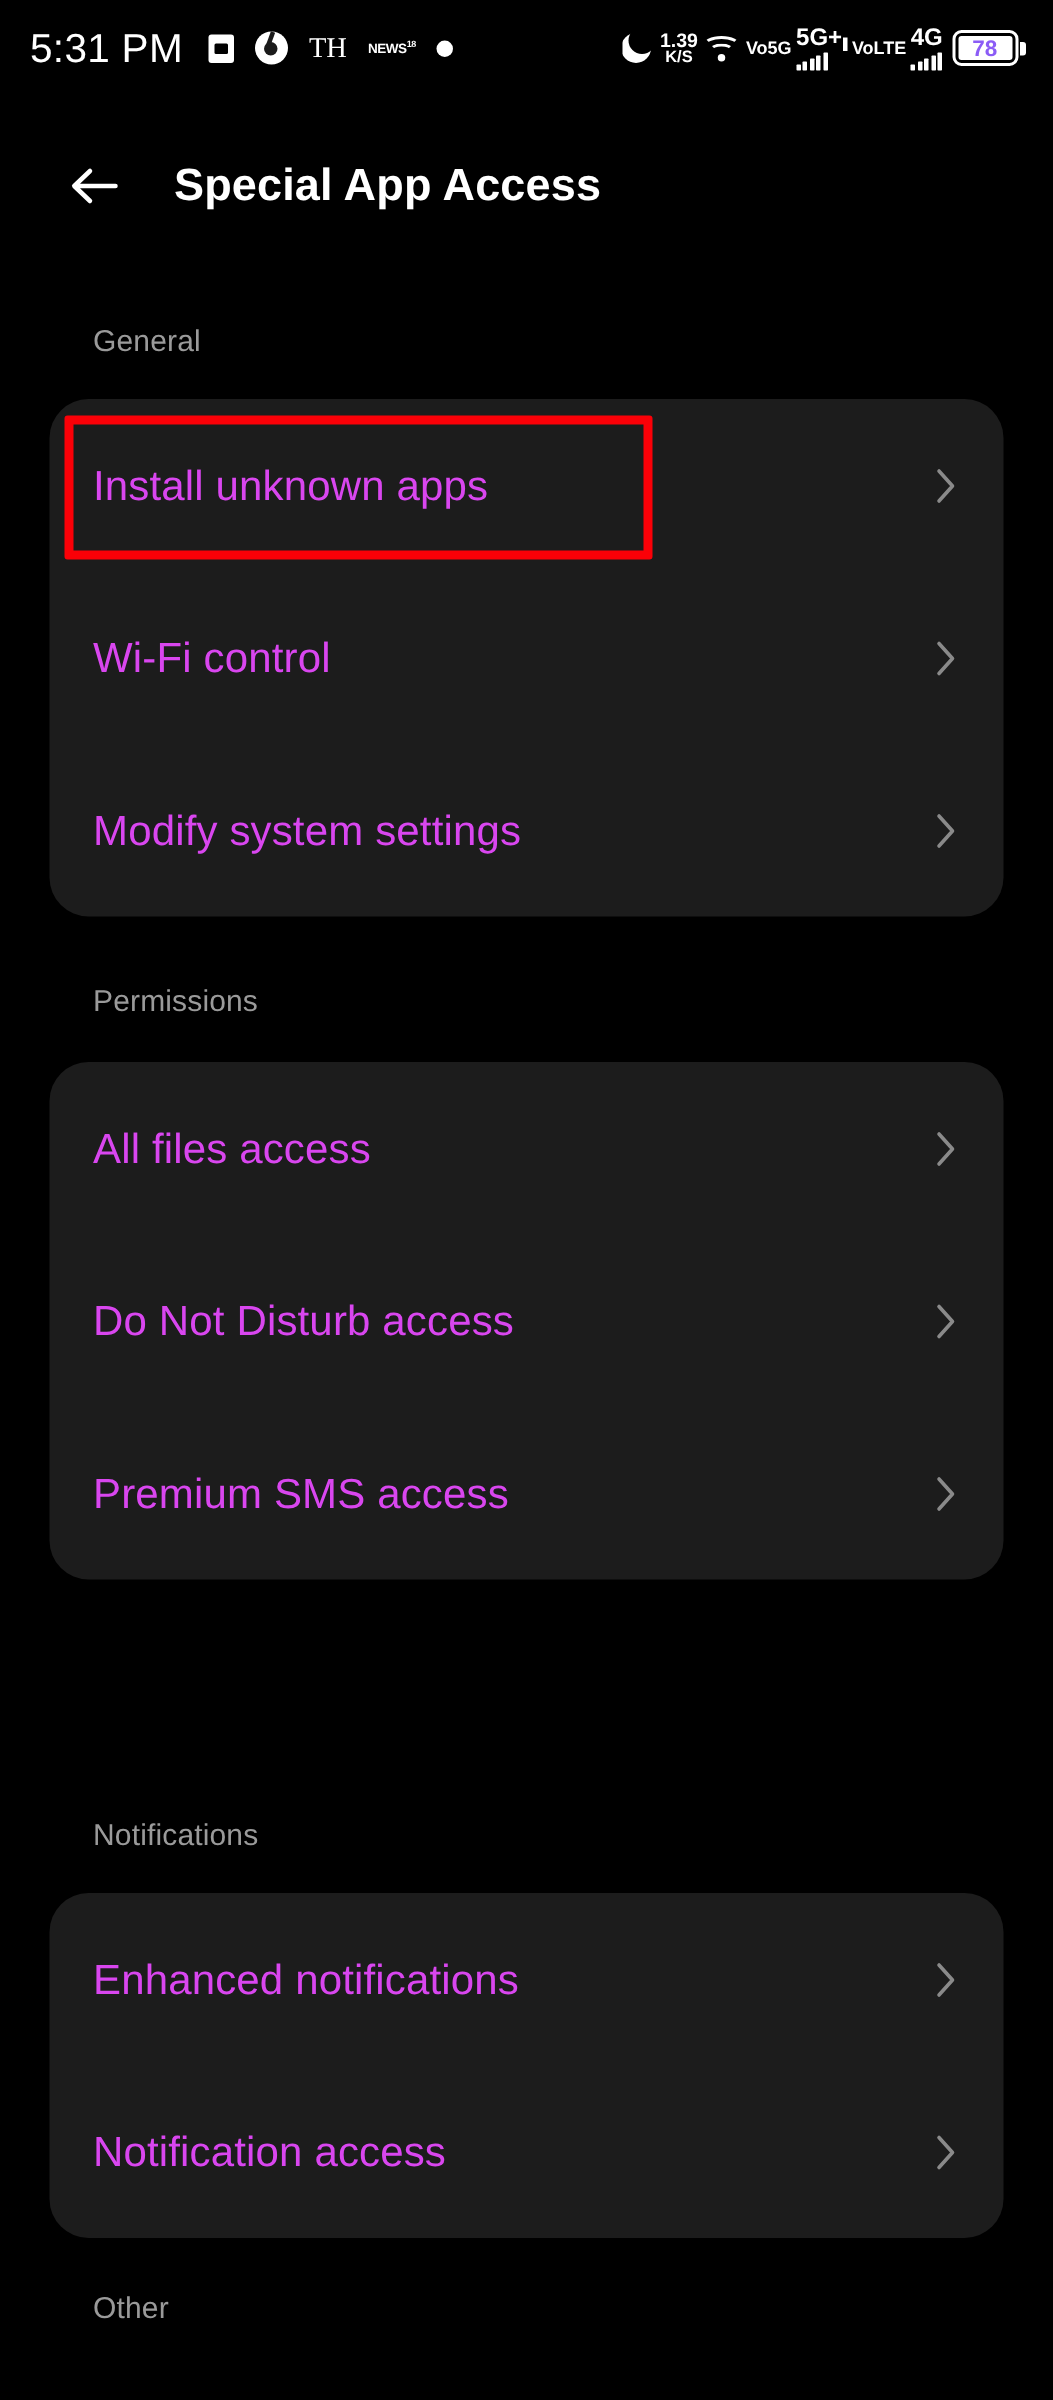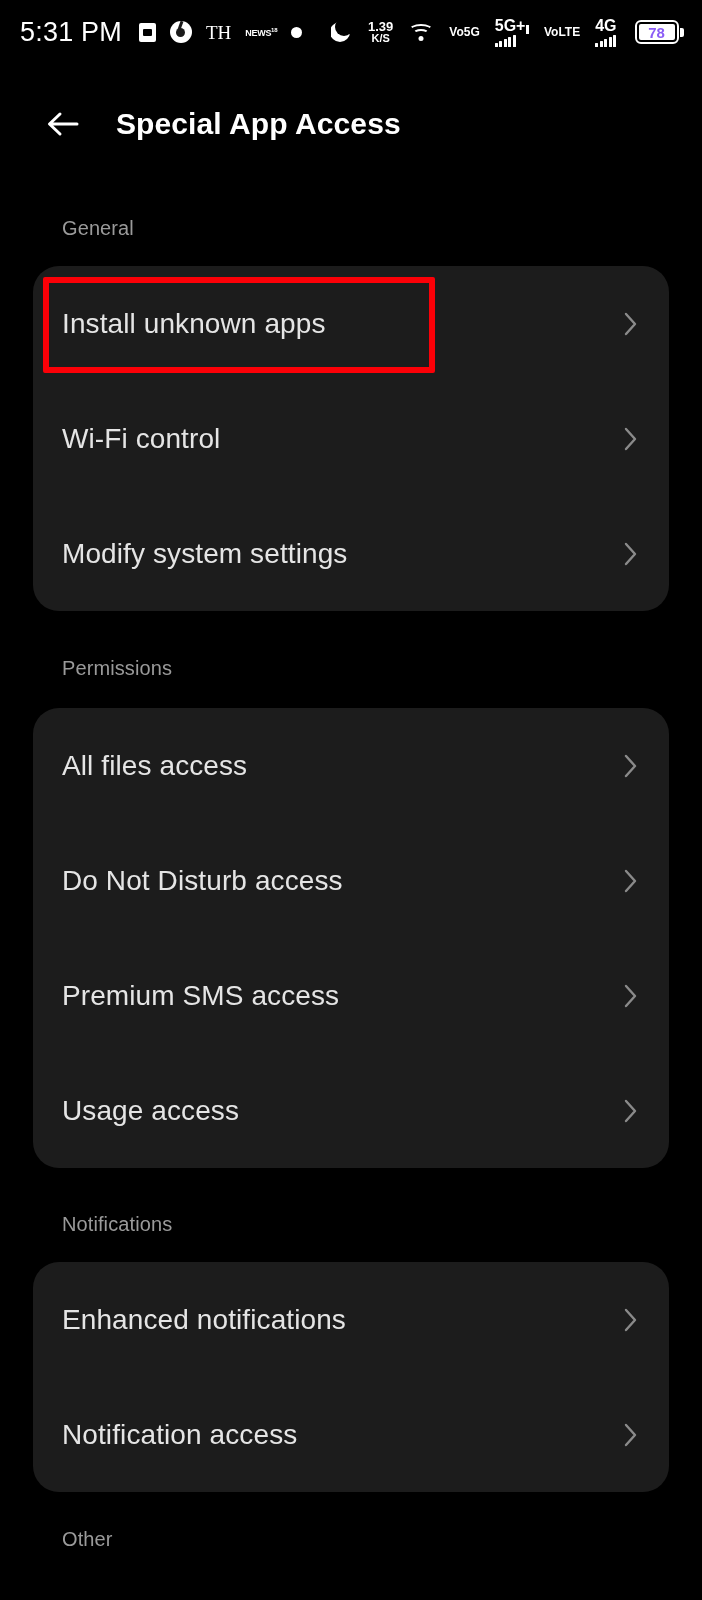--- a/index.html
+++ b/index.html
@@ -92,21 +92,21 @@
   .ni-news sup { font-size: 6px; }
   .ni-dot {
     width: 11px; height: 11px;
     border-radius: 50%;
     background: #ffffff;
   }
 
   .sb-right {
     display: flex;
     align-items: center;
-    gap: 15px;
+    gap: 3px;
     text-align: center;
   }
   .sb-moon {
     width: 22px; height: 22px;
     position: relative;
     overflow: hidden;
   }
   .sb-moon::before {
     content: "";
     position: absolute;
@@ -277,21 +277,21 @@
   .row {
     height: 115px;
     display: flex;
     align-items: center;
     justify-content: space-between;
     padding: 0 30px 0 29px;
     cursor: pointer;
   }
   .row-label {
     font-size: 28px;
-    color: #e5e5e5;
+    color: #d946ef;
     font-weight: 400;
     letter-spacing: 0.1px;
     white-space: nowrap;
   }
   .chevron {
     width: 16px; height: 28px;
     flex: 0 0 auto;
   }
   .chevron svg { display: block; }
 
@@ -443,28 +443,20 @@
       </span>
     </div>
     <div class="row">
       <span class="row-label">Premium SMS access</span>
       <span class="chevron">
         <svg width="16" height="28" viewBox="0 0 16 28" fill="none">
             <path d="M3 4 L12 14 L3 24" stroke="#8a8a8a" stroke-width="2.4" stroke-linecap="round" stroke-linejoin="round"></path>
           </svg>
       </span>
     </div>
-    <div class="row">
-      <span class="row-label">Usage access</span>
-      <span class="chevron">
-        <svg width="16" height="28" viewBox="0 0 16 28" fill="none">
-            <path d="M3 4 L12 14 L3 24" stroke="#8a8a8a" stroke-width="2.4" stroke-linecap="round" stroke-linejoin="round"></path>
-          </svg>
-      </span>
-    </div>
   </div>
 
   <div class="section-header sec-notif-header">Notifications</div>
   <div class="card sec-notif-card">
     <div class="row">
       <span class="row-label">Enhanced notifications</span>
       <span class="chevron">
         <svg width="16" height="28" viewBox="0 0 16 28" fill="none">
             <path d="M3 4 L12 14 L3 24" stroke="#8a8a8a" stroke-width="2.4" stroke-linecap="round" stroke-linejoin="round"></path>
           </svg>

